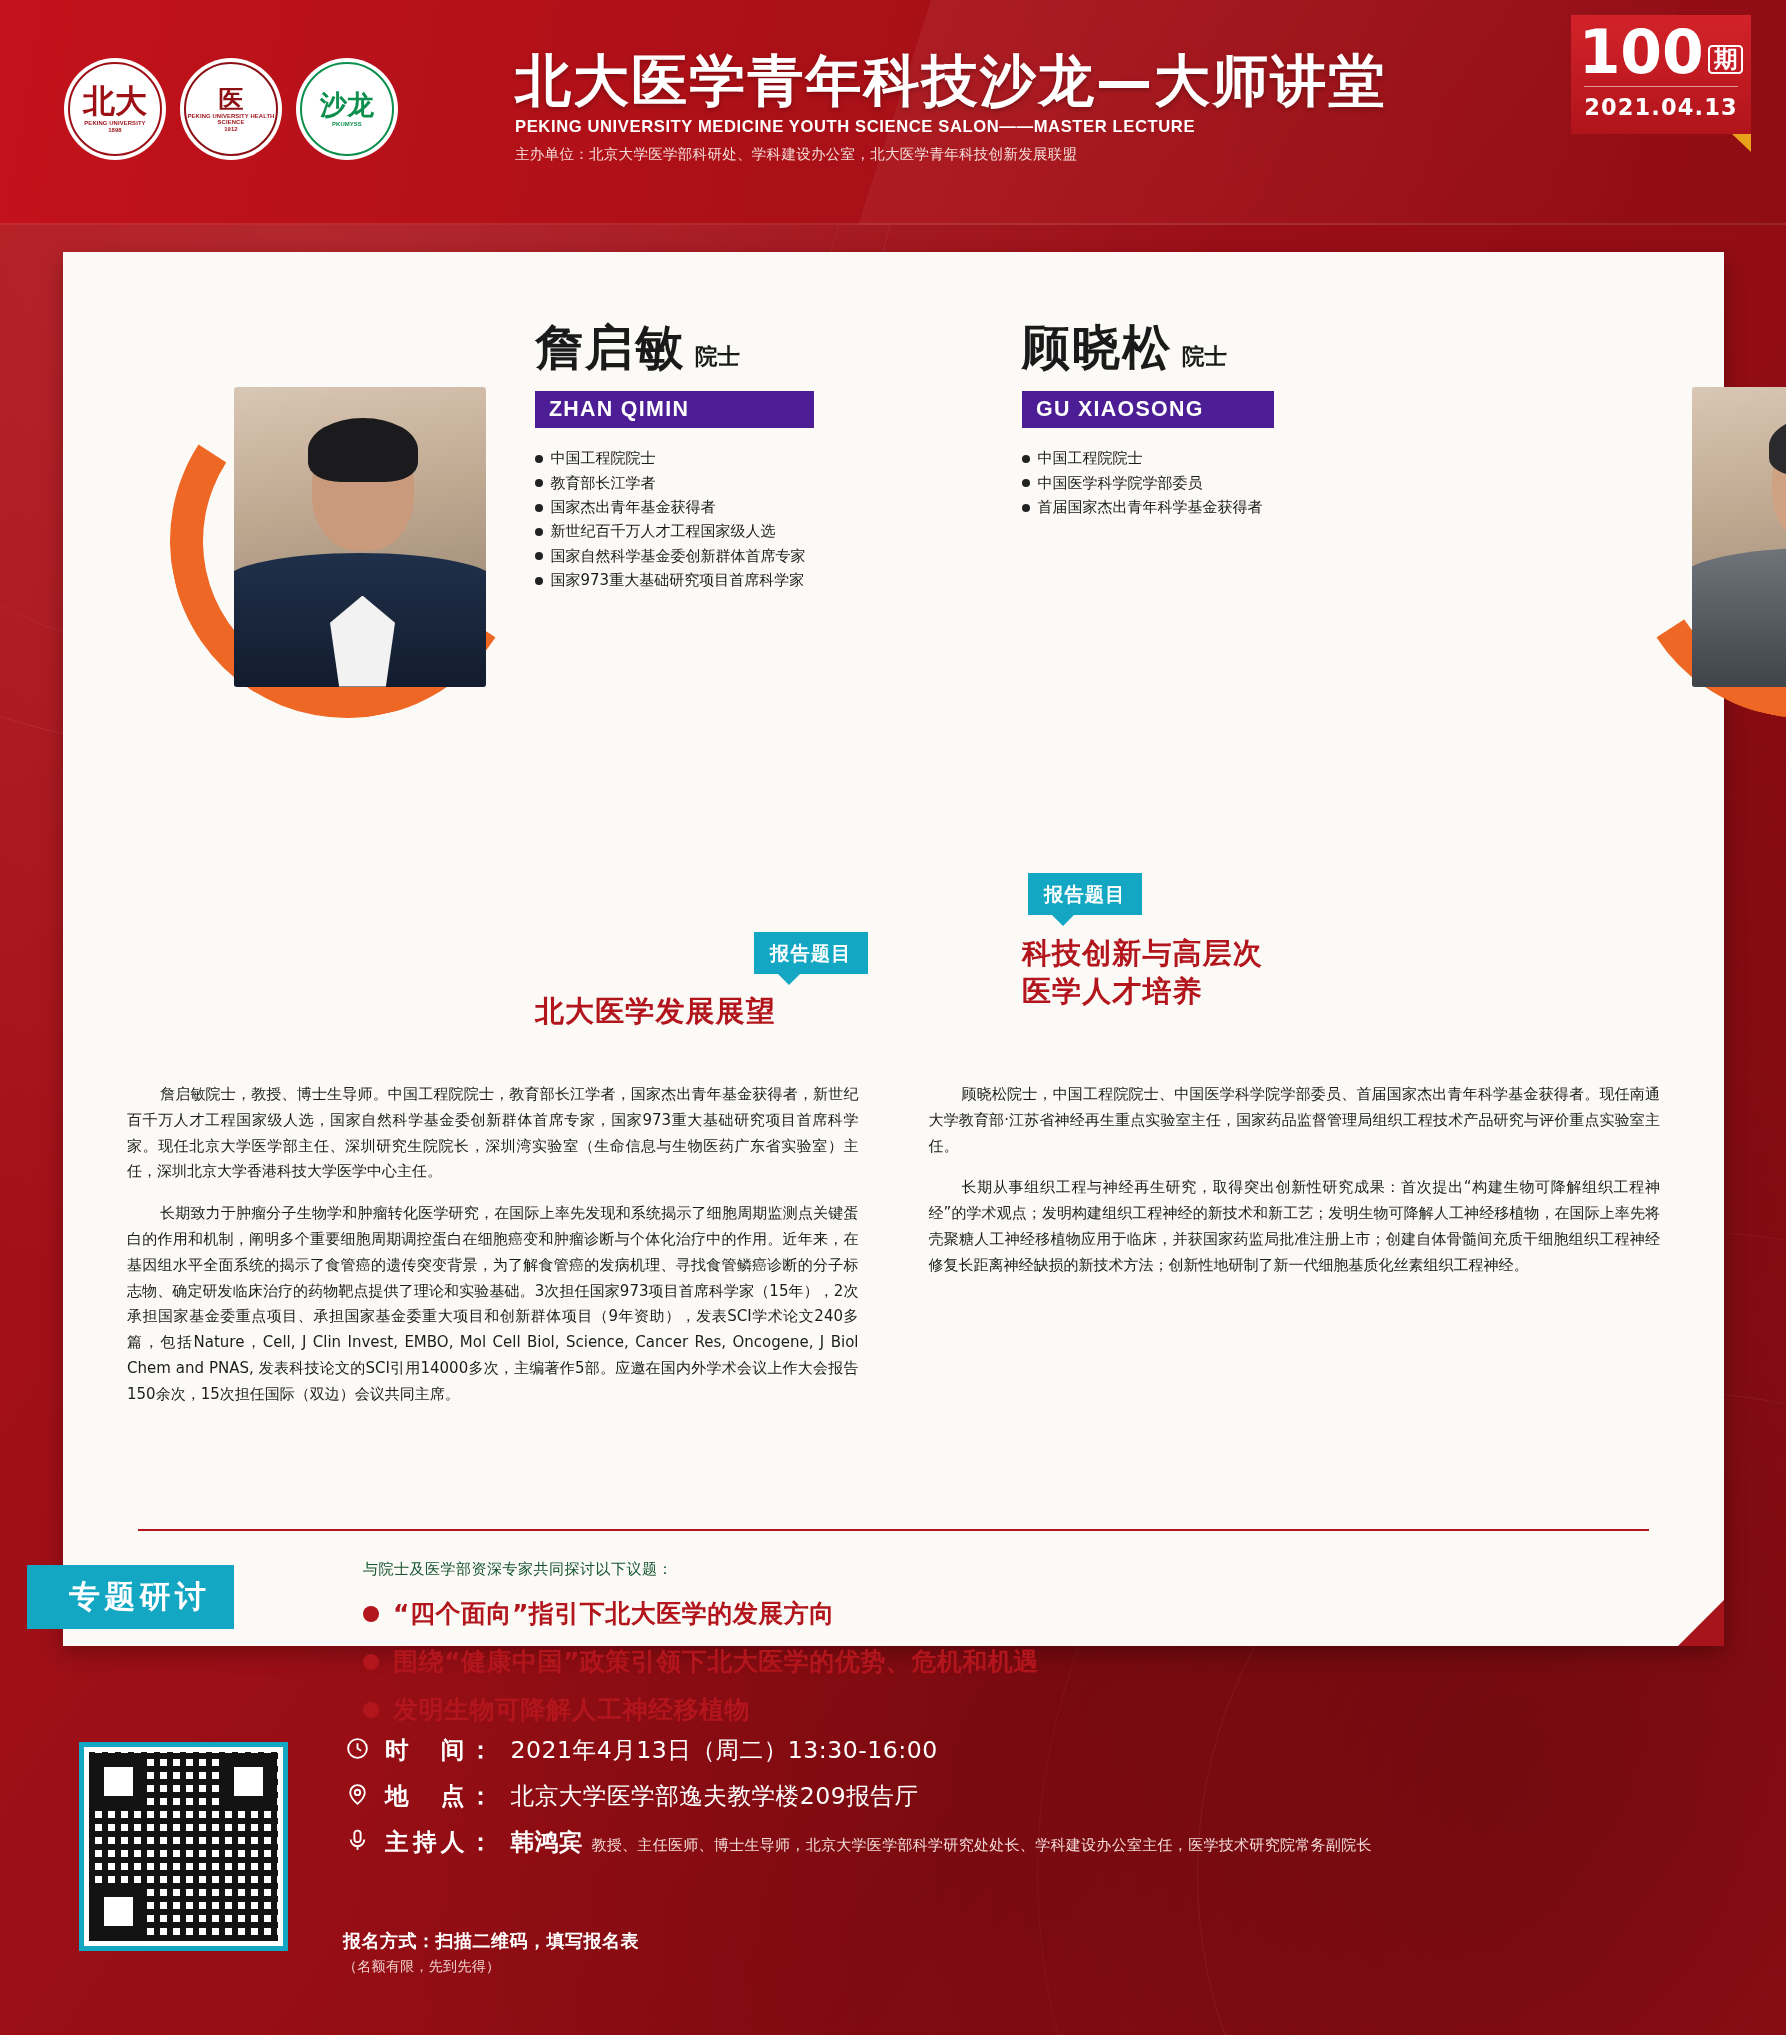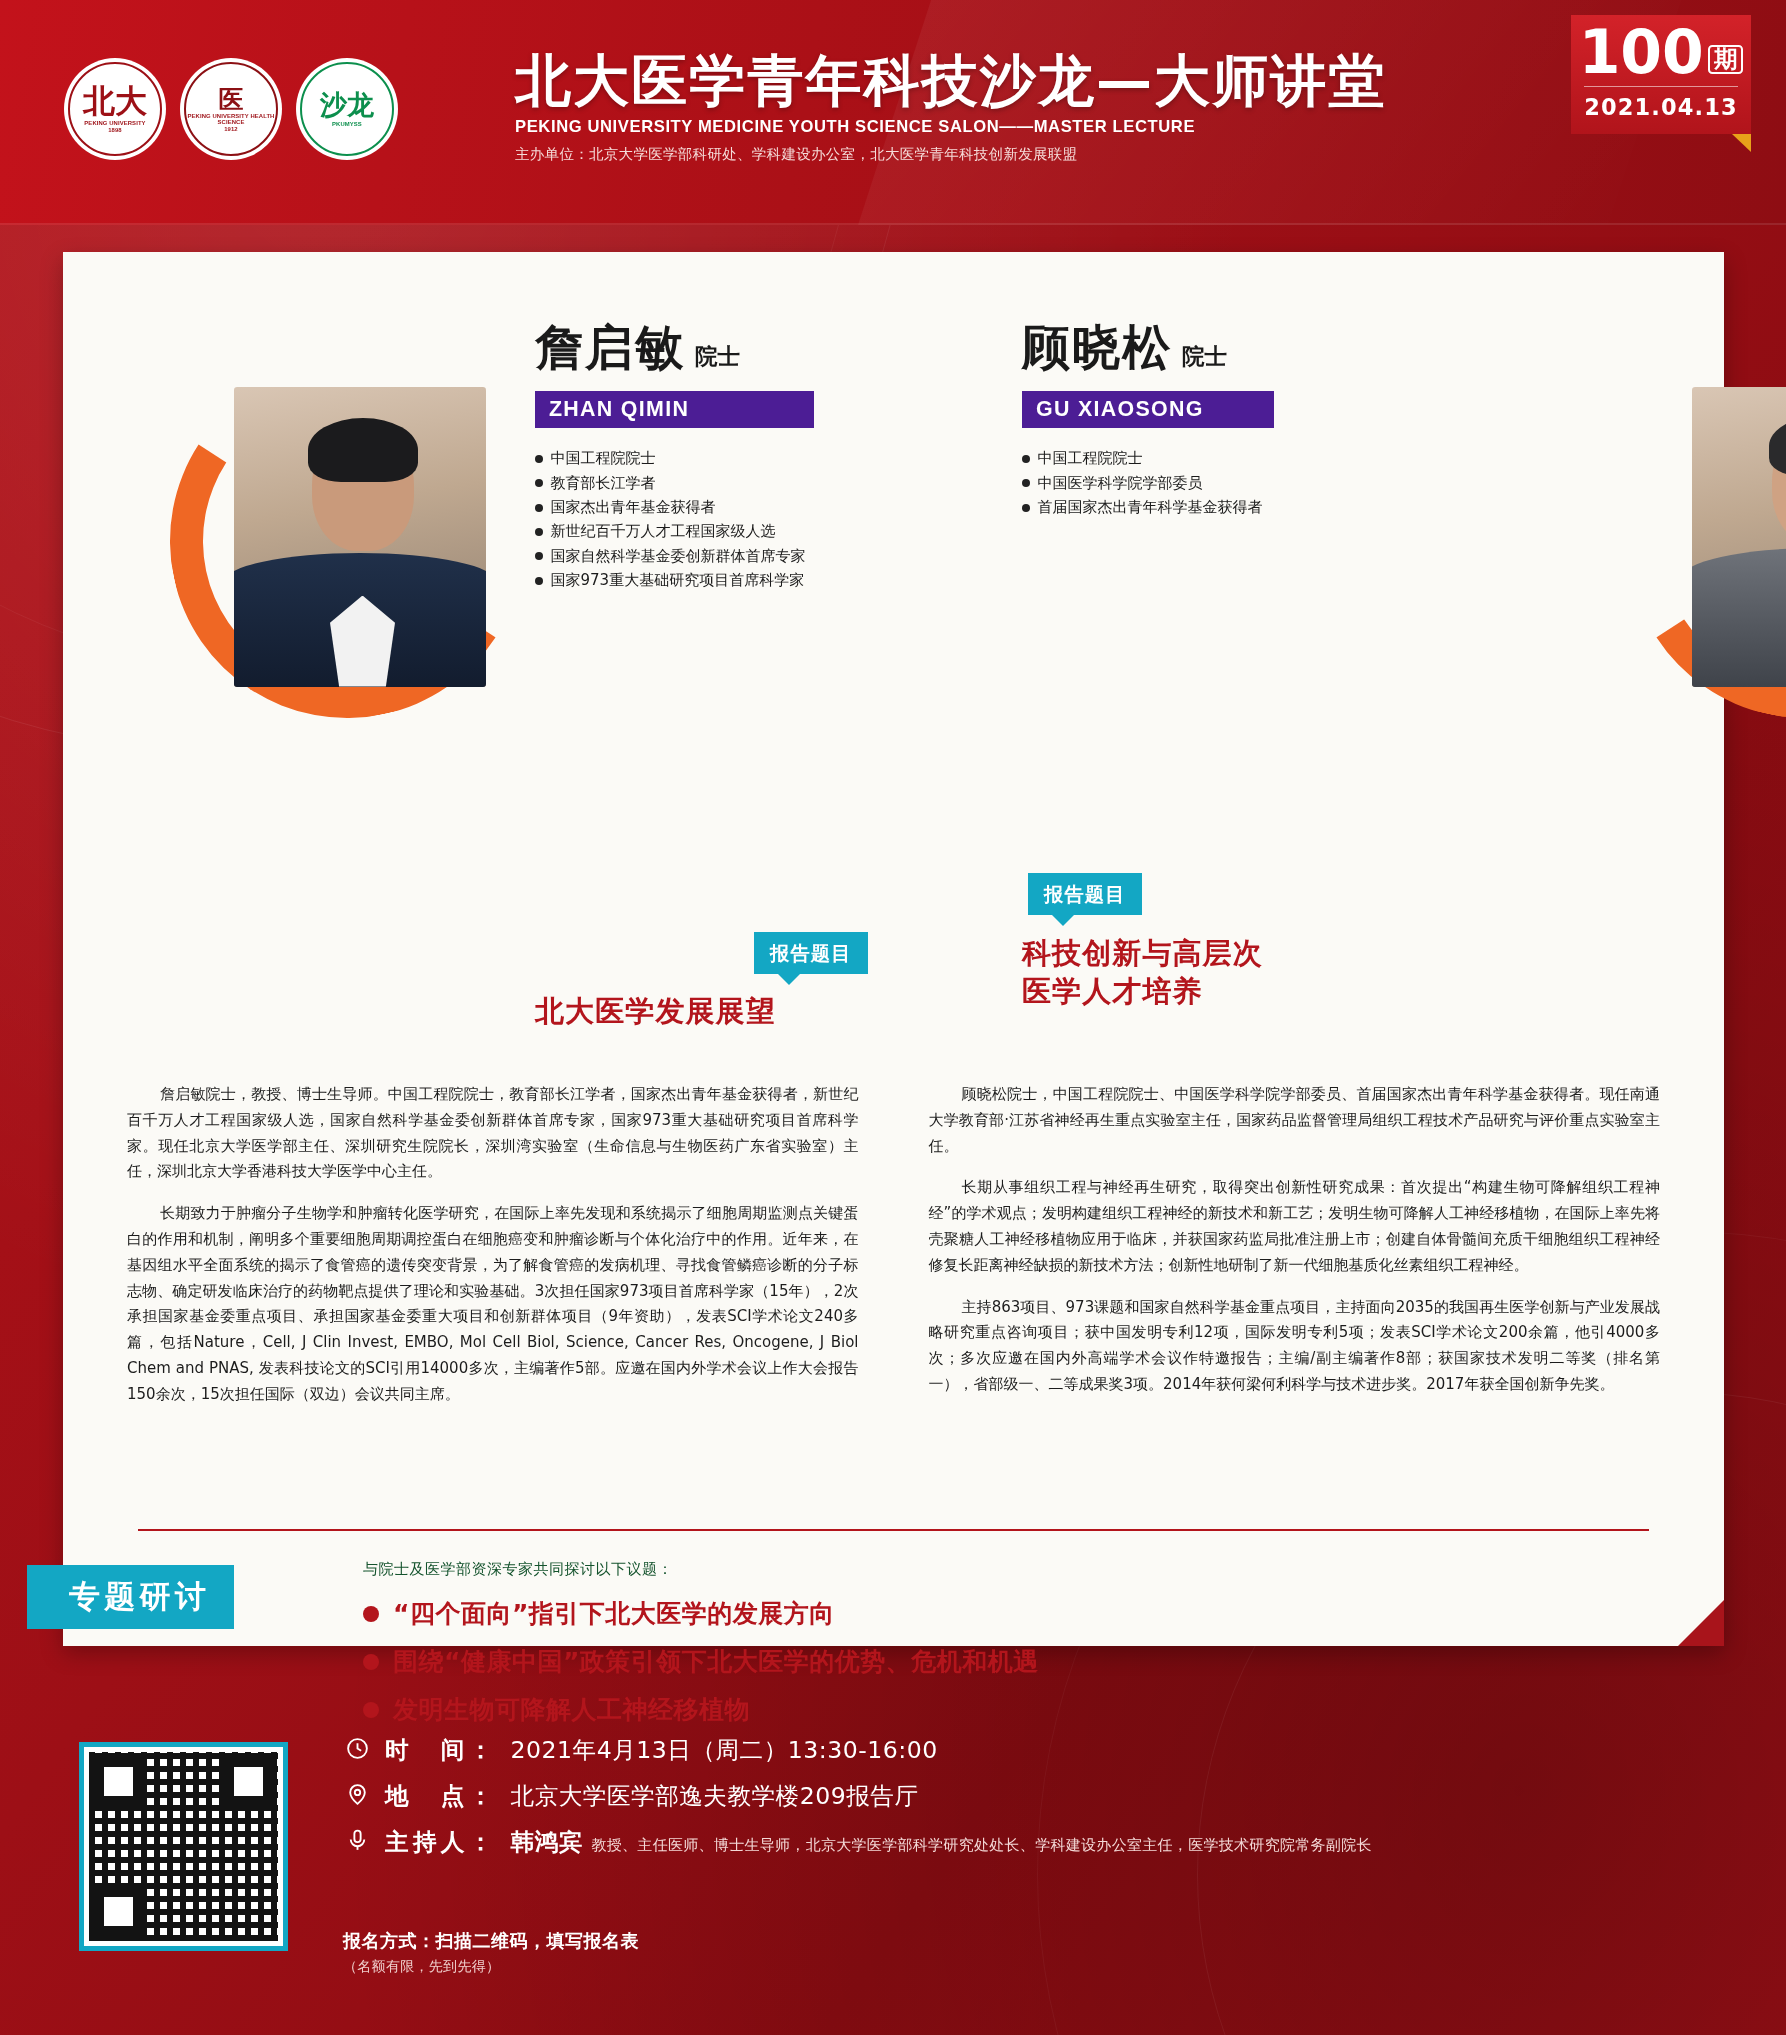--- a/index.html
+++ b/index.html
@@ -545,21 +545,20 @@
 医学人才培养</div>
 
     <div class="bios">
       <div class="bio-col">
         <p class="bio-p">詹启敏院士，教授、博士生导师。中国工程院院士，教育部长江学者，国家杰出青年基金获得者，新世纪百千万人才工程国家级人选，国家自然科学基金委创新群体首席专家，国家973重大基础研究项目首席科学家。现任北京大学医学部主任、深圳研究生院院长，深圳湾实验室（生命信息与生物医药广东省实验室）主任，深圳北京大学香港科技大学医学中心主任。</p>
         <p class="bio-p">长期致力于肿瘤分子生物学和肿瘤转化医学研究，在国际上率先发现和系统揭示了细胞周期监测点关键蛋白的作用和机制，阐明多个重要细胞周期调控蛋白在细胞癌变和肿瘤诊断与个体化治疗中的作用。近年来，在基因组水平全面系统的揭示了食管癌的遗传突变背景，为了解食管癌的发病机理、寻找食管鳞癌诊断的分子标志物、确定研发临床治疗的药物靶点提供了理论和实验基础。3次担任国家973项目首席科学家（15年），2次承担国家基金委重点项目、承担国家基金委重大项目和创新群体项目（9年资助），发表SCI学术论文240多篇，包括Nature，Cell, J Clin Invest, EMBO, Mol Cell Biol, Science, Cancer Res, Oncogene, J Biol Chem and PNAS, 发表科技论文的SCI引用14000多次，主编著作5部。应邀在国内外学术会议上作大会报告150余次，15次担任国际（双边）会议共同主席。</p>
       </div>
       <div class="bio-col">
         <p class="bio-p">顾晓松院士，中国工程院院士、中国医学科学院学部委员、首届国家杰出青年科学基金获得者。现任南通大学教育部·江苏省神经再生重点实验室主任，国家药品监督管理局组织工程技术产品研究与评价重点实验室主任。</p>
         <p class="bio-p">长期从事组织工程与神经再生研究，取得突出创新性研究成果：首次提出“构建生物可降解组织工程神经”的学术观点；发明构建组织工程神经的新技术和新工艺；发明生物可降解人工神经移植物，在国际上率先将壳聚糖人工神经移植物应用于临床，并获国家药监局批准注册上市；创建自体骨髓间充质干细胞组织工程神经修复长距离神经缺损的新技术方法；创新性地研制了新一代细胞基质化丝素组织工程神经。</p>
-        <p class="bio-p">主持863项目、973课题和国家自然科学基金重点项目，主持面向2035的我国再生医学创新与产业发展战略研究重点咨询项目；获中国发明专利12项，国际发明专利5项；发表SCI学术论文200余篇，他引4000多次；多次应邀在国内外高端学术会议作特邀报告；主编/副主编著作8部；获国家技术发明二等奖（排名第一），省部级一、二等成果奖3项。2014年获何梁何利科学与技术进步奖。2017年获全国创新争先奖。</p>
       </div>
     </div>
 
     <div class="divider"></div>
 
     <div class="discussion">
       <div class="disc-tag">专题研讨</div>
       <div class="disc-body">
         <div class="disc-lead">与院士及医学部资深专家共同探讨以下议题：</div>
         <div class="disc-item">

